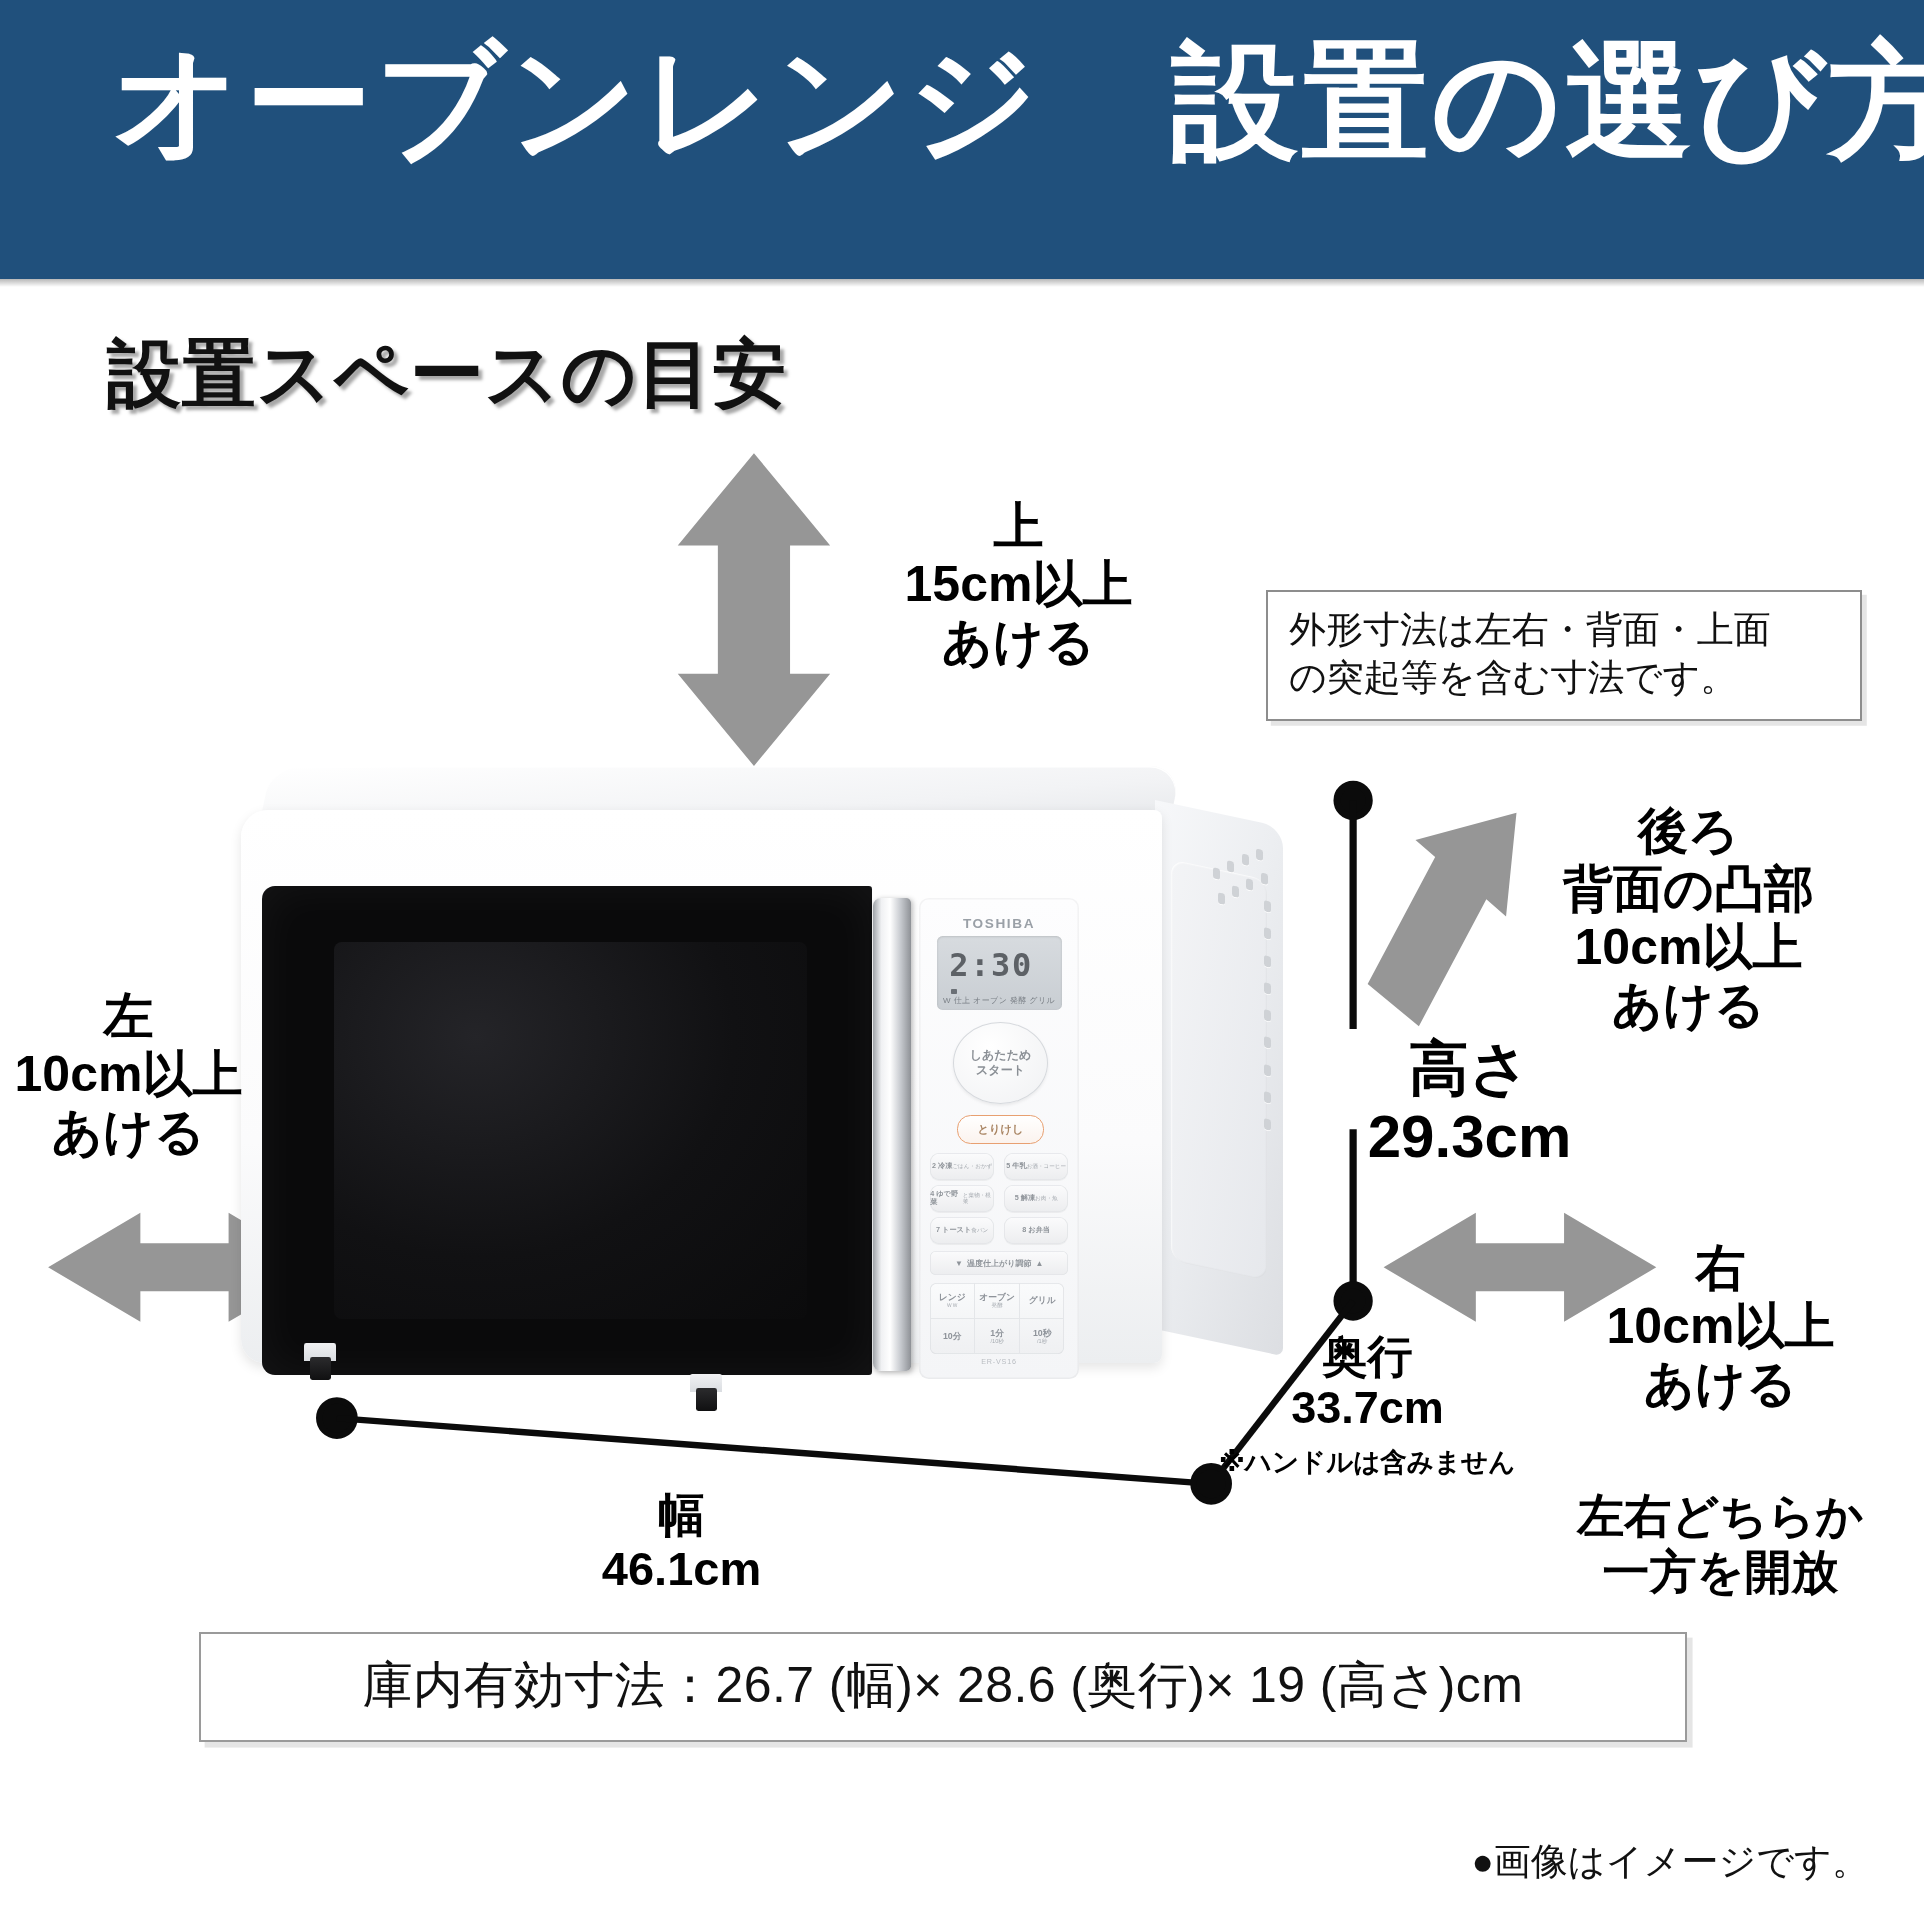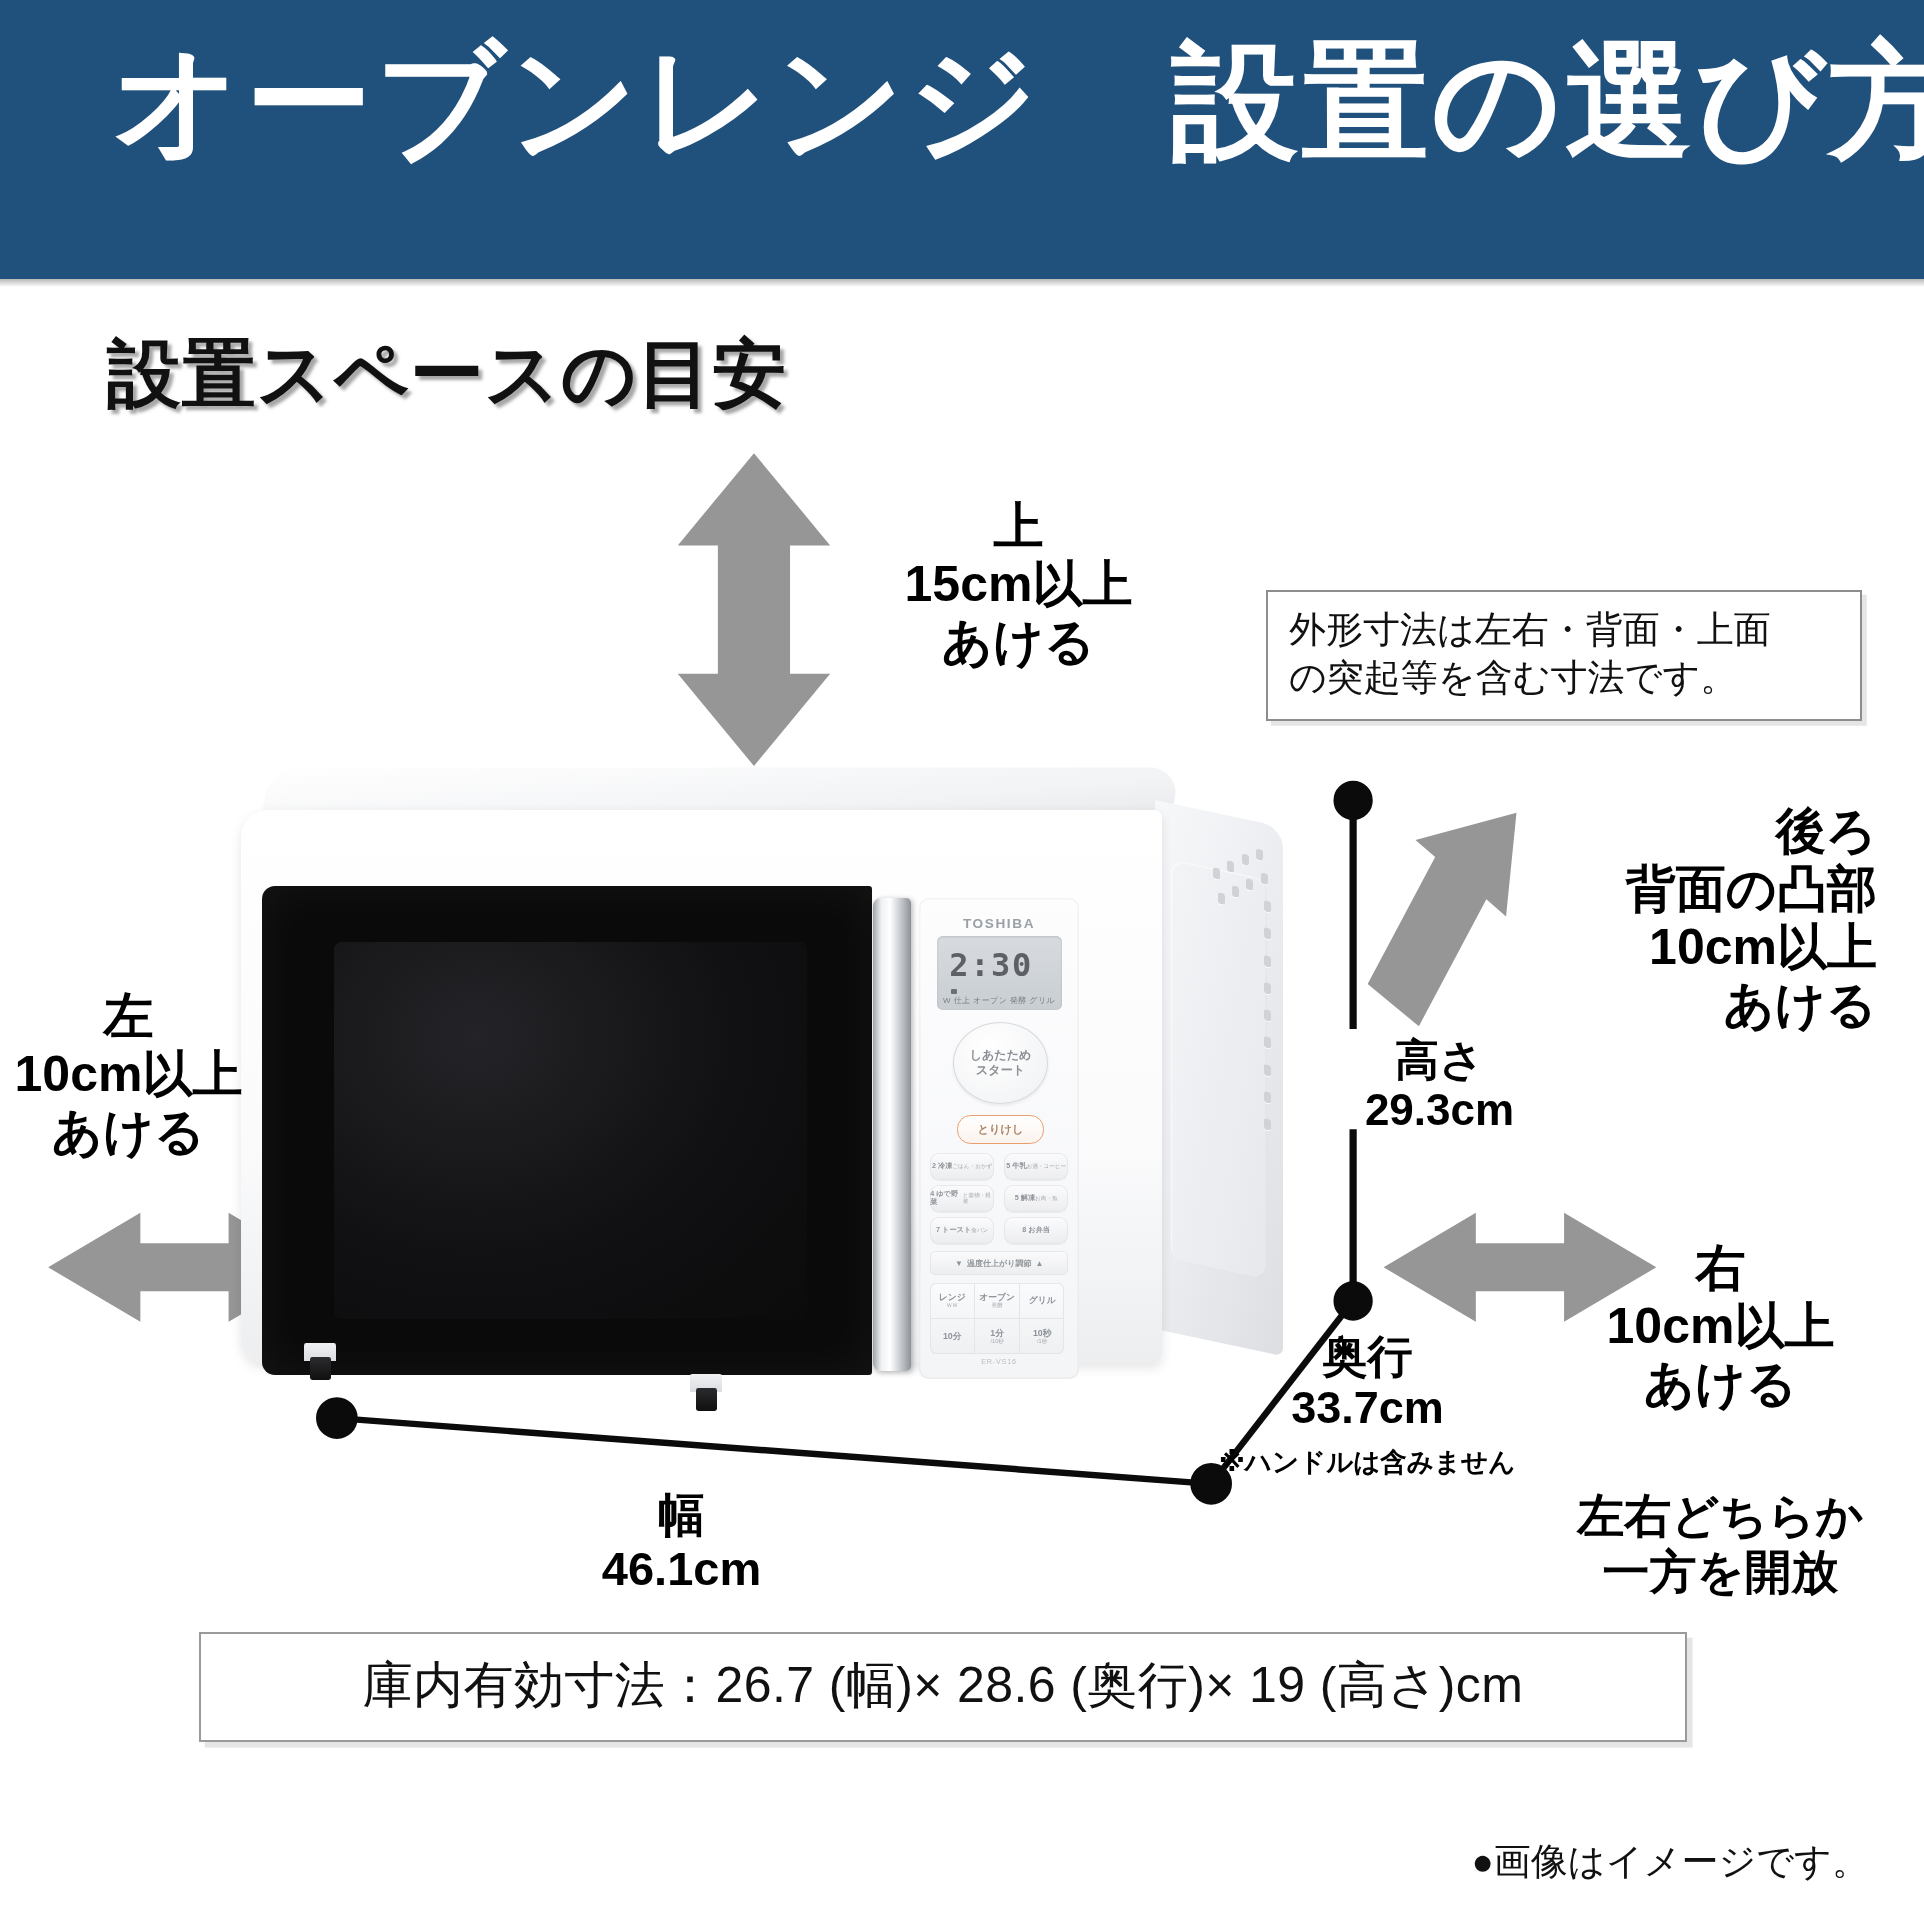--- a/index.html
+++ b/index.html
@@ -35,29 +35,29 @@
     white-space:nowrap;letter-spacing:0.8px;
   }
 
   
   .lbl{
     position:absolute;color:#000;font-weight:700;
     line-height:1.16;text-align:center;white-space:nowrap;
   }
   .lbl-top{left:866px;top:497px;font-size:50px;width:305px;}
   .lbl-left{left:-16px;top:987px;font-size:50px;width:289px;}
-  .lbl-back{left:1500px;top:802px;font-size:50px;width:377px;text-align:right;}
+  .lbl-back{left:1500px;top:802px;font-size:50px;width:377px;}
   .lbl-right{left:1548px;top:1239px;font-size:50px;width:345px;}
   .lbl-openside{left:1548px;top:1488px;font-size:47px;width:345px;line-height:1.2;}
 
   .dim{
     position:absolute;color:#000;font-weight:700;
     line-height:1.14;text-align:center;white-space:nowrap;
   }
-  .dim-h{left:1335px;top:1035px;font-size:44px;width:209px;}
+  .dim-h{left:1365px;top:1035px;font-size:60px;width:209px;}
   .dim-w{left:553px;top:1488px;font-size:47px;width:257px;}
   .dim-d{left:1247px;top:1331px;font-size:45px;width:241px;}
   .note-handle{
     position:absolute;left:1219px;top:1444px;
     font-size:26.5px;font-weight:700;color:#000;white-space:nowrap;
   }
 
   
   .note-box{
     position:absolute;left:1266px;top:590px;width:553px;

